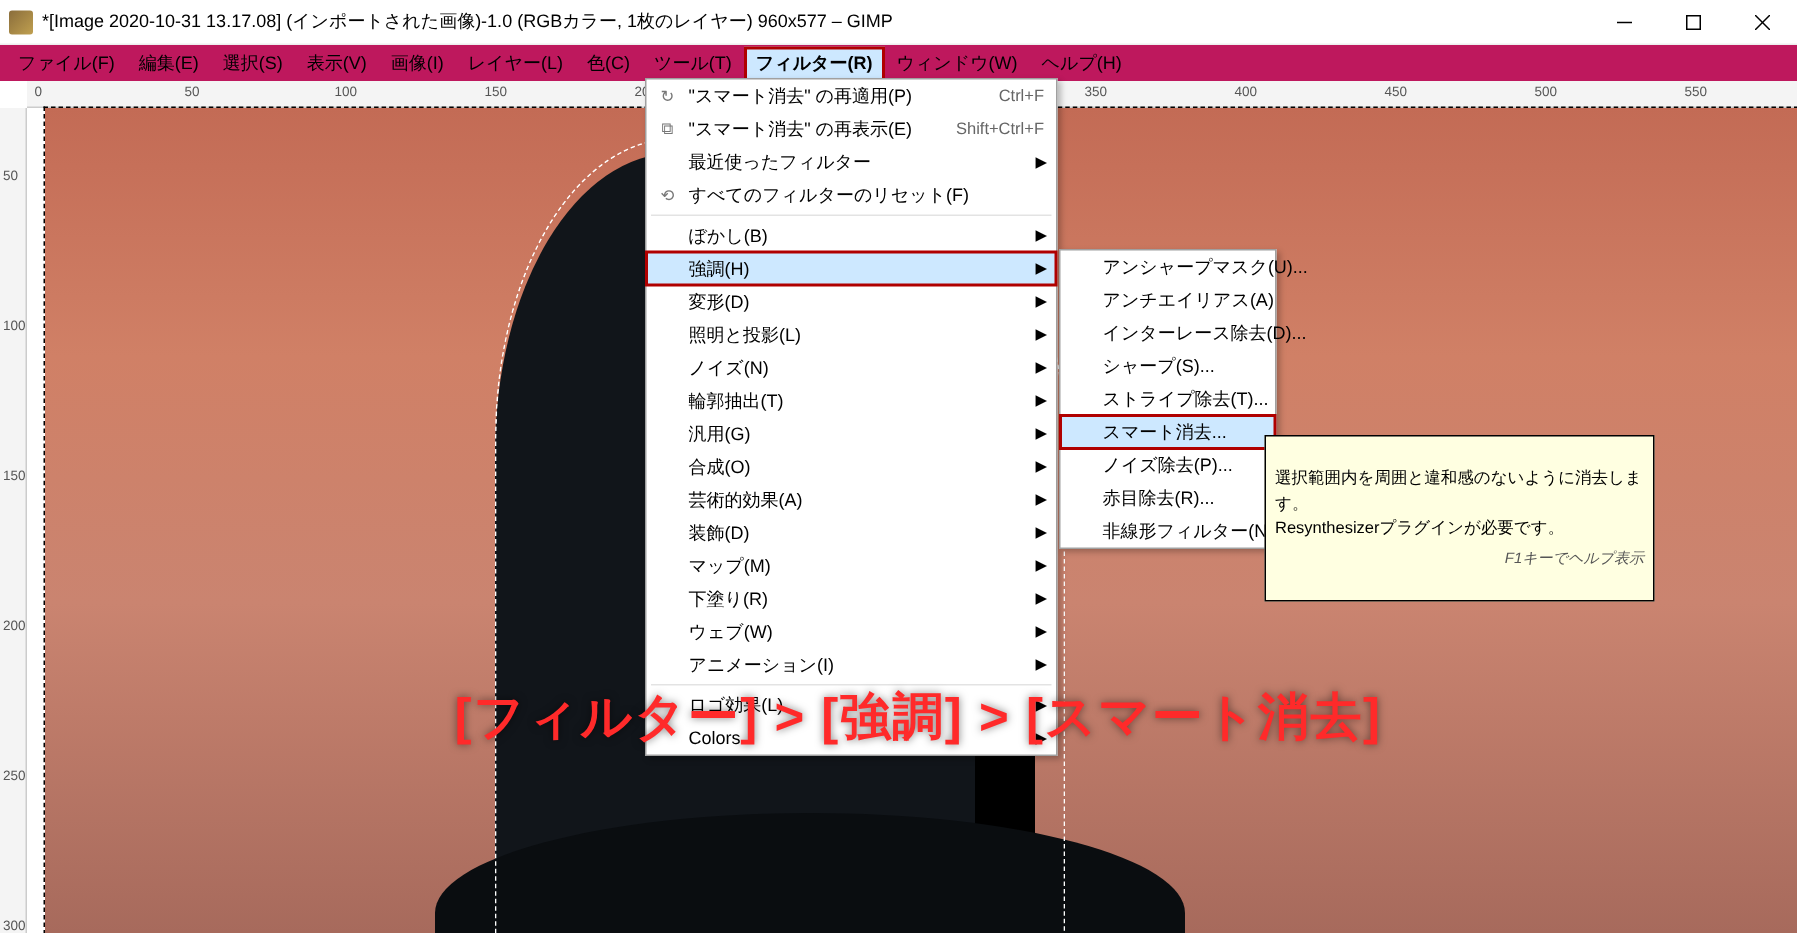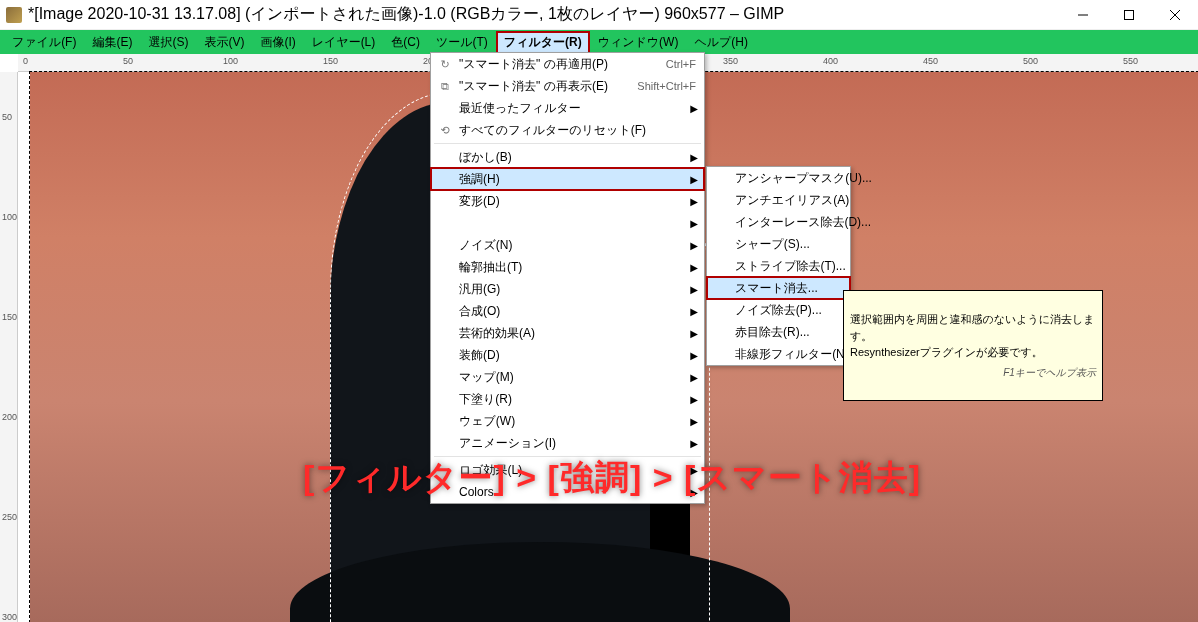--- a/index.html
+++ b/index.html
@@ -1,23 +1,23 @@
 <!DOCTYPE html>
 <html><head>
 <meta charset="utf-8">
 <style>
   * { box-sizing: border-box; margin: 0; padding: 0; }
   body { font-family: "Meiryo UI", "Yu Gothic UI", sans-serif; font-size: 12px; background: #fff; width: 1198px; height: 622px; overflow: hidden; position: relative; }
   .titlebar { height: 30px; display: flex; align-items: center; padding-left: 6px; background: #fff; border-bottom: 1px solid #eee; }
   .titlebar .app-icon { width: 16px; height: 16px; background: linear-gradient(135deg,#8a6d3b,#c0a050); border-radius: 2px; margin-right: 6px; }
-  .titlebar .title { flex: 1; font-size: 16px; color: #000; }
+  .titlebar .title { flex: 1; font-size: 12px; color: #000; }
   .winbtns { display: flex; height: 30px; }
   .winbtn { width: 46px; display:flex; align-items:center; justify-content:center; font-size:14px; }
   .winbtn svg{ stroke:#000; }
-  .menubar { height: 24px; display:flex; align-items:center; padding-left: 4px; background:#22c55e; }
+  .menubar { height: 24px; display:flex; align-items:center; padding-left: 4px; background:#be185d; }
   .menubar .mi { padding: 3px 8px; font-size: 12px; cursor: default; }
   .menubar .mi.active { background:#cde8ff; border:2px solid #b00000; padding:1px 6px;font-weight:bold; }
   .canvas-wrap { position:absolute; top:54px; left:0; right:0; bottom:0; background:#fff; }
   .ruler-h { position:absolute; top:0; left:18px; right:0; height:18px; background:#f4f4f4; border-bottom:1px solid #ccc; font-size:9px; color:#555; }
   .ruler-h span { position:absolute; top:2px; }
   .ruler-v { position:absolute; top:18px; left:0; bottom:0; width:18px; background:#f4f4f4; border-right:1px solid #ccc; font-size:9px; color:#555;}
   .ruler-v span{ position:absolute; left:2px; transform-origin:left top;}
   .canvas { position:absolute; left:30px; top:18px; right:0; bottom:0; background:linear-gradient(180deg,#c36b55 0%,#d08066 30%,#ca8470 60%,#a76a5c 100%); outline:1px dashed #000; }
   .silhouette { position:absolute; left:300px; top:30px; width:360px; height:560px; background:#11151a; border-radius:120px 140px 40px 40px/200px 200px 40px 40px; box-shadow: inset -30px -10px 0 10px #000;}
   .rock { position:absolute; left:260px; bottom:0; width:500px; height:80px; background:#0a0d10; border-radius:60% 60% 0 0 / 100% 100% 0 0;}
@@ -136,20 +136,21 @@
       </div>
       <div class="di hl boxed">
         <span class="lab">強調(H)</span>
         <span class="arrow">▶</span>
       </div>
       <div class="di">
         <span class="lab">変形(D)</span>
         <span class="arrow">▶</span>
       </div>
       <div class="di">
+        <span class="lab">照明と投影(L)</span>
         <span class="arrow">▶</span>
       </div>
       <div class="di">
         <span class="lab">ノイズ(N)</span>
         <span class="arrow">▶</span>
       </div>
       <div class="di">
         <span class="lab">輪郭抽出(T)</span>
         <span class="arrow">▶</span>
       </div>

